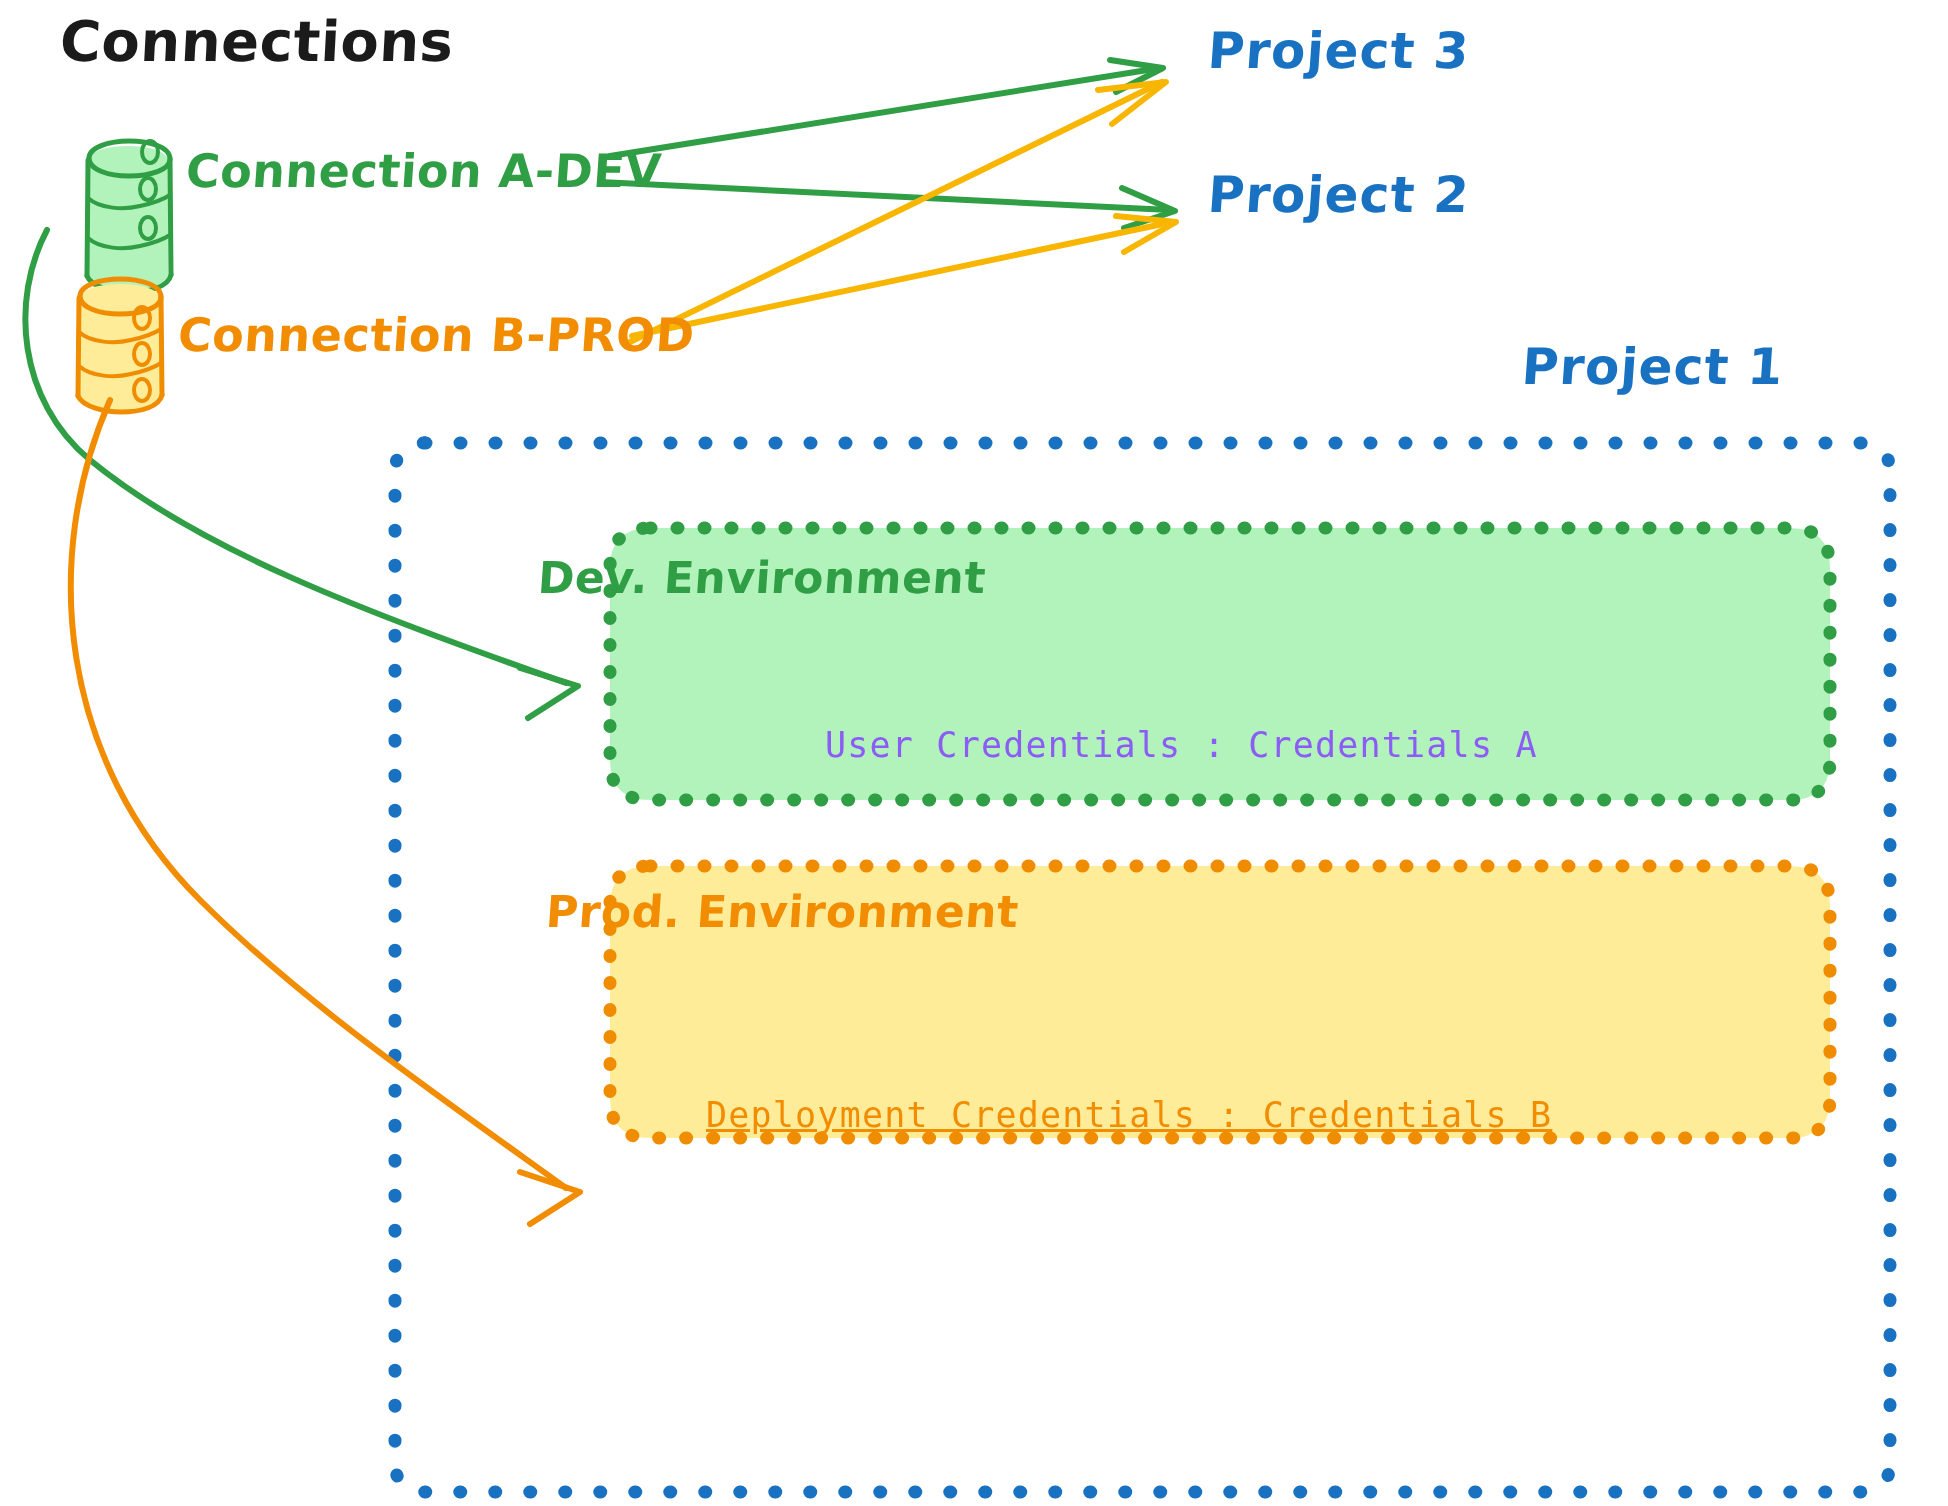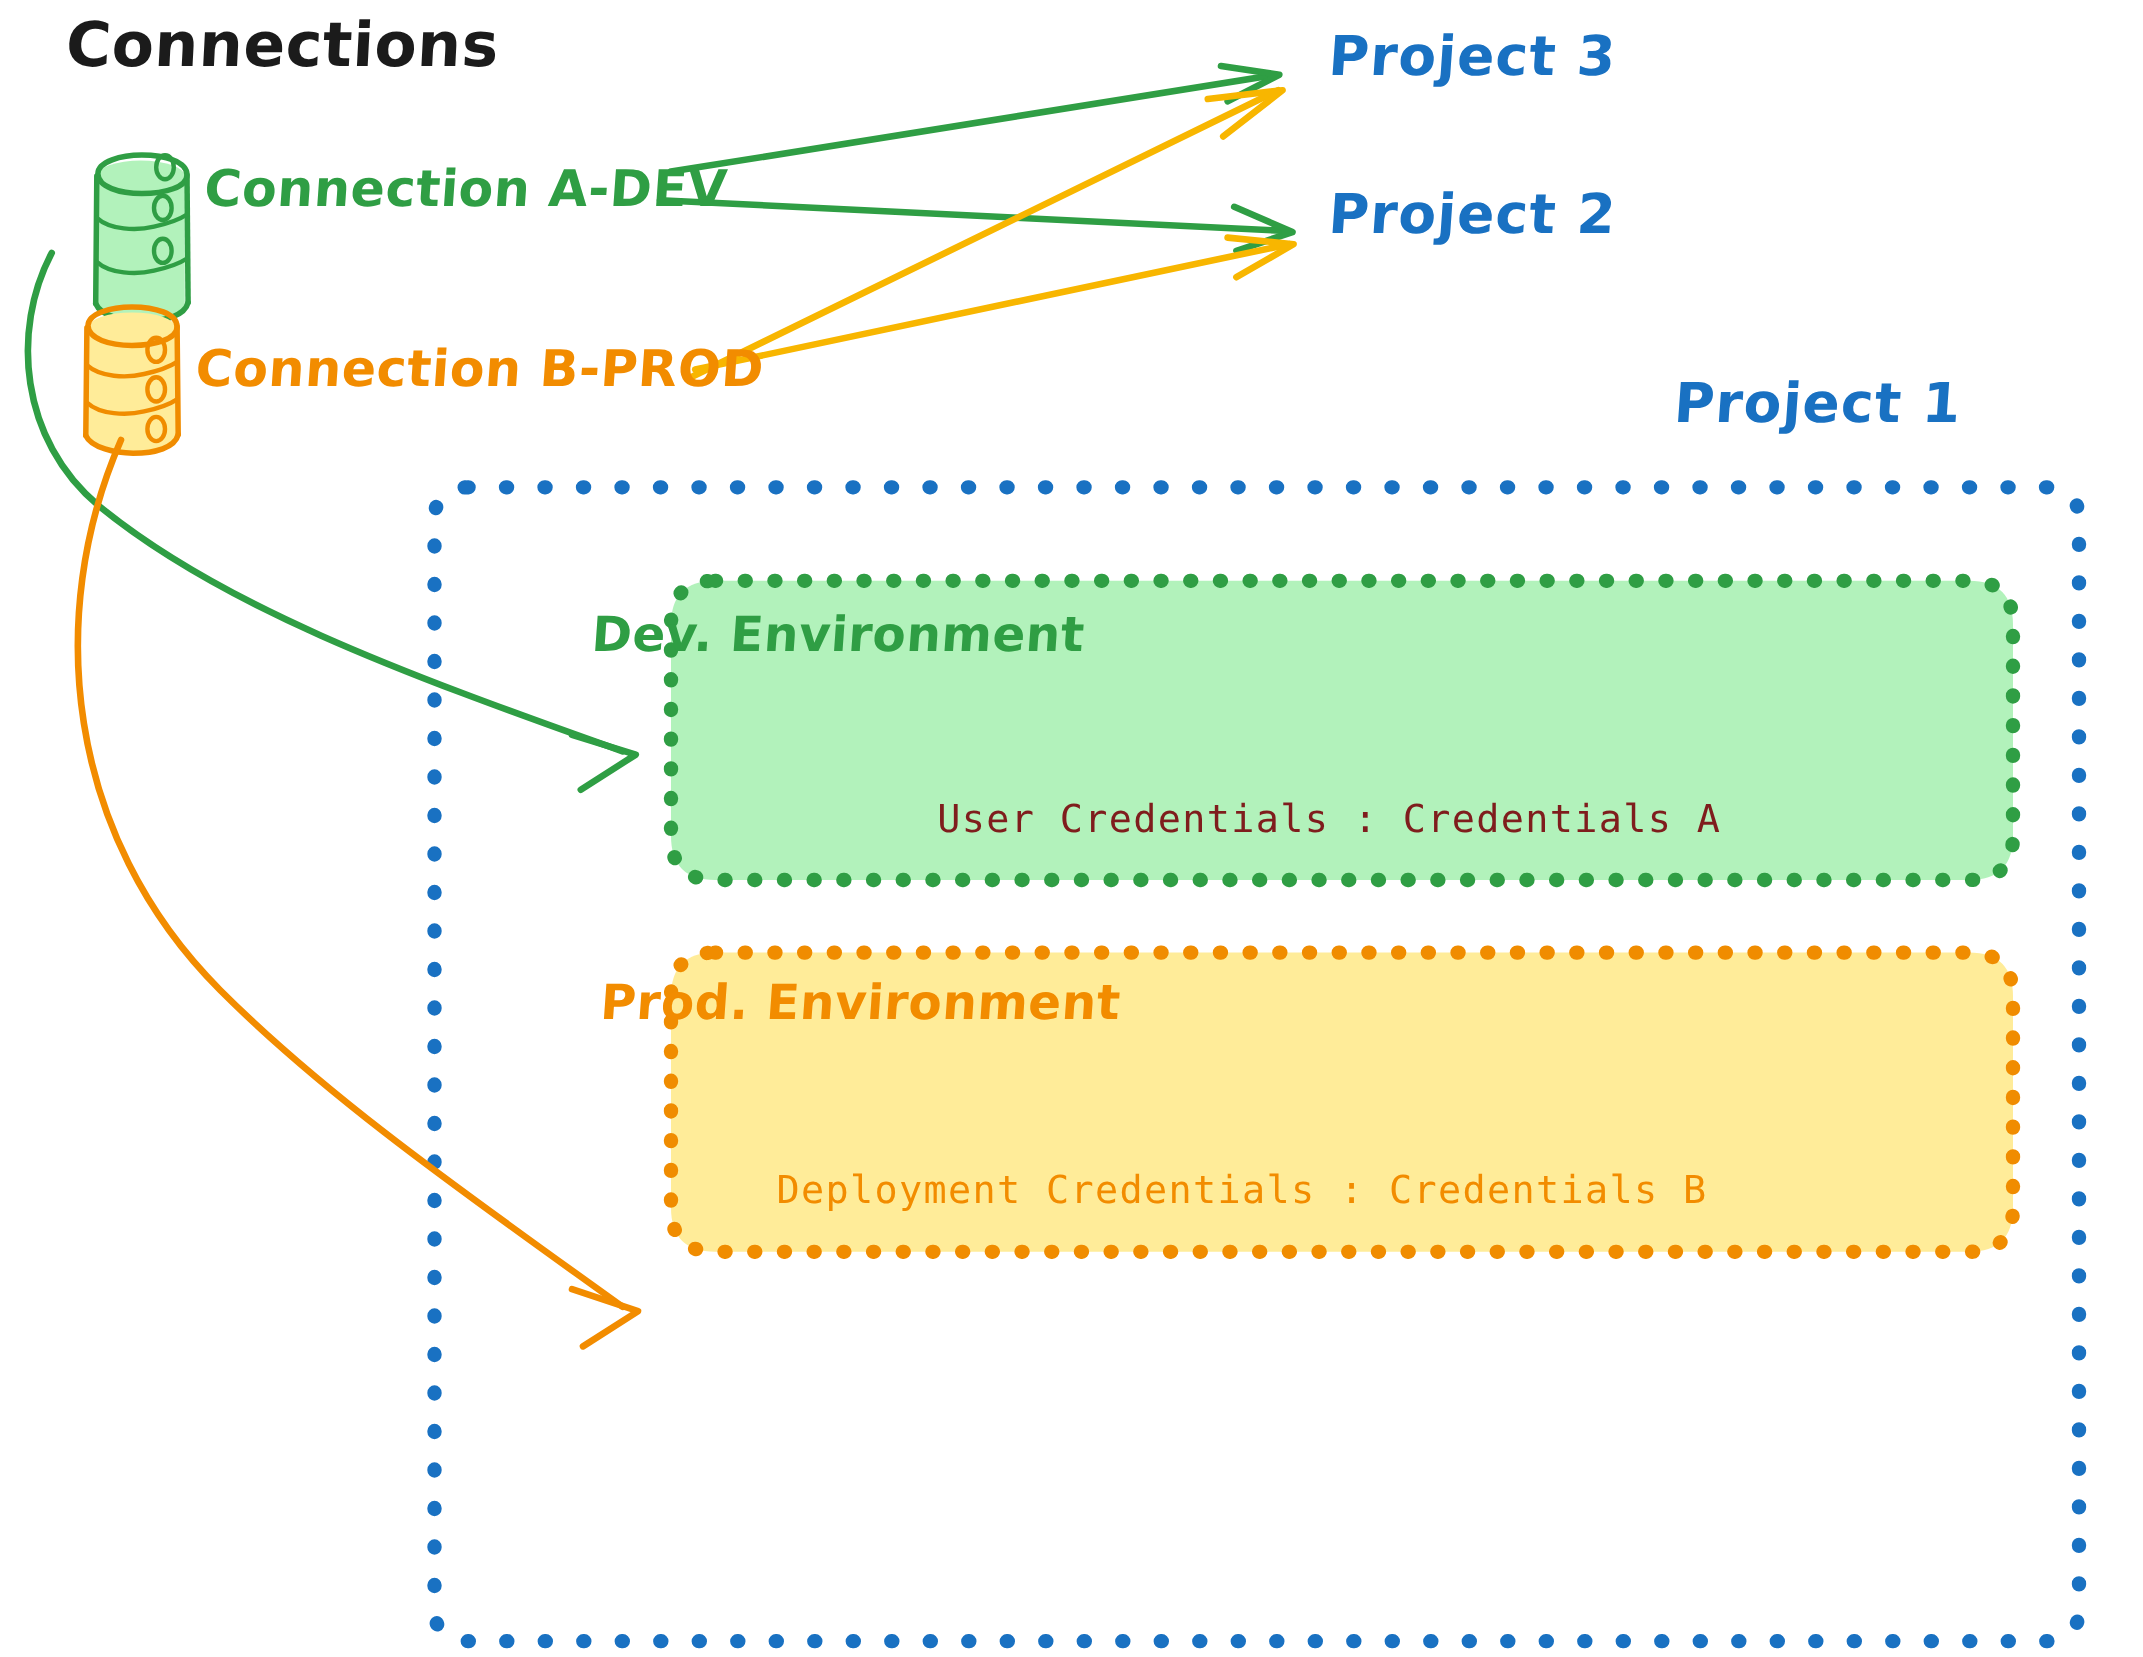--- a/index.html
+++ b/index.html
@@ -75,22 +75,22 @@
   }
   .env-title-dev { left: 538px; top: 556px; color: #2f9e44; }
   .env-title-prod { left: 546px; top: 890px; color: #f28c00; }
 
   .cred-line {
     font-family: "DejaVu Sans Mono", monospace;
     font-size: 35px;
     letter-spacing: 1.2px;
     font-weight: 400;
   }
-  .cred-dev { left: 852px; top: 728px; color: #7f1d1d; }
-  .cred-prod { left: 706px; top: 1066px; color: #f28c00; }
+  .cred-dev { left: 825px; top: 728px; color: #8b5cf6; }
+  .cred-prod { left: 706px; top: 1098px; color: #f28c00; text-decoration: underline; }
 </style>
 </head>
 <body>
 
 <div id="canvas">
 
   <svg id="art" viewBox="0 0 1948 1506" xmlns="http://www.w3.org/2000/svg">
 
     <g>
       <path d="M 425 443 L 1860 443 Q 1890 443 1890 473 L 1890 1462

